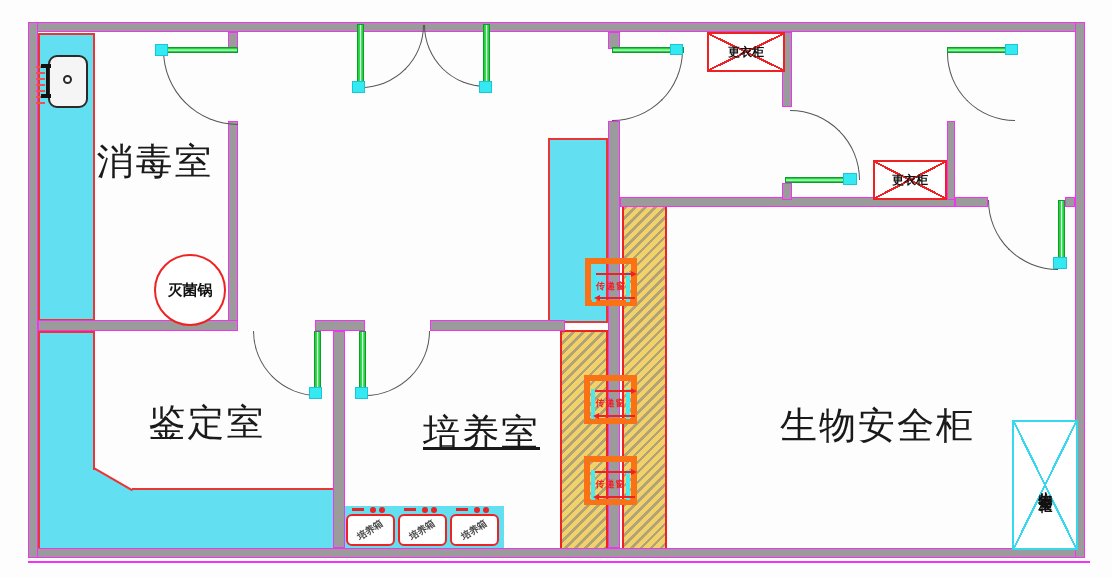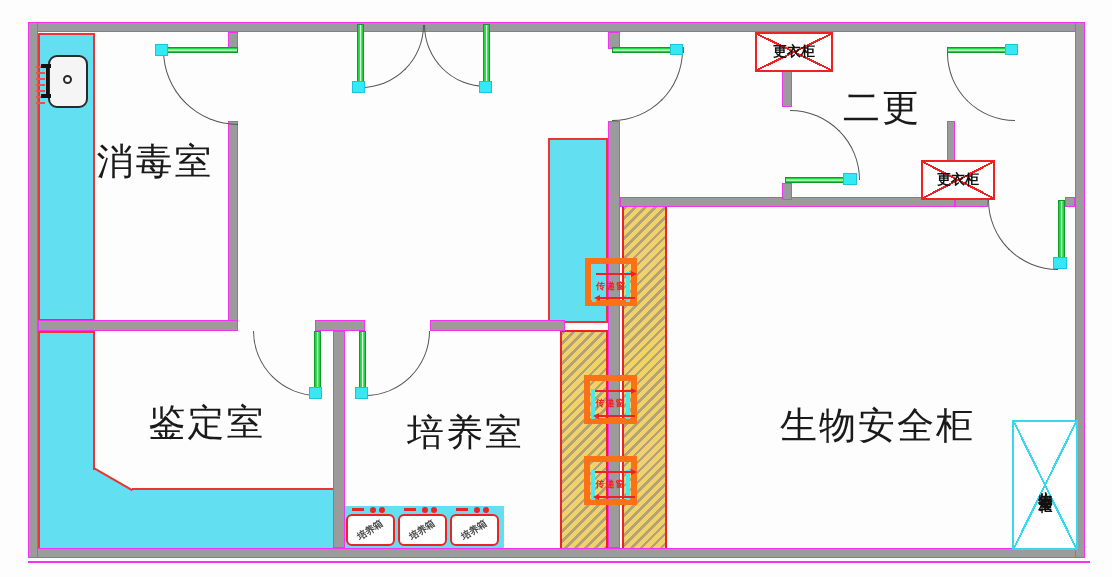--- a/index.html
+++ b/index.html
@@ -25,21 +25,21 @@
   .atr{border-top-right-radius:100% 100%;border-top-width:1.4px;border-right-width:1.4px;}
   
   .rlabel{position:absolute;color:#1a1a1a;font-size:37px;letter-spacing:2px;white-space:nowrap;
           text-align:center;line-height:1.1;}
   
   .xbox-red{position:absolute;box-sizing:border-box;border:2px solid #ee2222;background:
       linear-gradient(to top right,transparent calc(50% - 1px),#ee2222 calc(50% - 1px) calc(50% + 1px),transparent calc(50% + 1px)),
       linear-gradient(to bottom right,transparent calc(50% - 1px),#ee2222 calc(50% - 1px) calc(50% + 1px),transparent calc(50% + 1px)),
       #fff;
       display:flex;align-items:center;justify-content:center;
-      font-size:14px;font-weight:bold;color:#111;letter-spacing:0;margin-left:48px;}
+      font-size:12px;font-weight:bold;color:#111;letter-spacing:0;}
   
   .xbox-cyan{position:absolute;box-sizing:border-box;border:2px solid #35d8ee;background:
       linear-gradient(to top right,transparent calc(50% - 1px),#35d8ee calc(50% - 1px) calc(50% + 1px),transparent calc(50% + 1px)),
       linear-gradient(to bottom right,transparent calc(50% - 1px),#35d8ee calc(50% - 1px) calc(50% + 1px),transparent calc(50% + 1px)),
       #fff;
       display:flex;align-items:center;justify-content:center;}
   .vtext{writing-mode:vertical-rl;font-size:14px;font-weight:bold;color:#111;letter-spacing:2px;}
   
   .circle-label{position:absolute;box-sizing:border-box;border:2.5px solid #ee2222;border-radius:50%;
       background:#fff;display:flex;align-items:center;justify-content:center;
@@ -136,20 +136,23 @@
   <div class="leaf-v" style="left:1058px;top:200px;width:7px;height:63px;"></div>
   <div class="hinge" style="left:1053px;top:257px;width:14px;height:12px;"></div>
 
   <div class="zig" style="left:36px;top:62px;width:9px;height:42px;"></div>
   <div class="sink" style="left:48px;top:55px;width:40px;height:53px;"></div>
   <div class="abs" style="left:63px;top:75px;width:9px;height:9px;border:2px solid #2a2a2a;border-radius:50%;background:#fff;"></div>
   <div class="abs" style="left:46px;top:66px;width:3px;height:32px;background:#111;"></div>
   <div class="abs" style="left:41px;top:64px;width:10px;height:4px;background:#111;"></div>
   <div class="abs" style="left:41px;top:94px;width:10px;height:4px;background:#111;"></div>
 
+  <div class="circle-label" style="left:154px;top:254px;width:72px;height:72px;">
+    <span>灭菌锅</span>
+  </div>
 
   <div class="xbox-red" style="left:707px;top:32px;width:78px;height:40px;">
     <span>更衣柜</span>
   </div>
   <div class="xbox-red" style="left:873px;top:160px;width:74px;height:40px;">
     <span>更衣柜</span>
   </div>
 
   <div class="pw" style="left:585px;top:258px;width:52px;height:48px;">
     <div class="cy" style="left:1px;"></div>
@@ -196,18 +199,17 @@
   </div>
   <div class="incu" style="left:450px;top:514px;width:49px;height:32px;">
     <span>培养箱</span>
   </div>
 
   <div class="xbox-cyan" style="left:1012px;top:420px;width:66px;height:130px;">
     <span class="vtext">生物安全柜</span>
   </div>
 
   <div class="rlabel" style="left:80px;top:142px;width:150px;">消毒室</div>
-  <div class="rlabel" style="left:840px;top:88px;width:84px;">二更</div>
   <div class="rlabel" style="left:132px;top:403px;width:150px;">鉴定室</div>
-  <div class="rlabel" style="left:388px;top:413px;width:155px;">培养室</div>
+  <div class="rlabel" style="left:404px;top:413px;width:155px;text-decoration:underline;">培养室</div>
   <div class="rlabel" style="left:780px;top:406px;width:160px;">生物安全柜</div>
 
 </div>
 
 </body></html>

